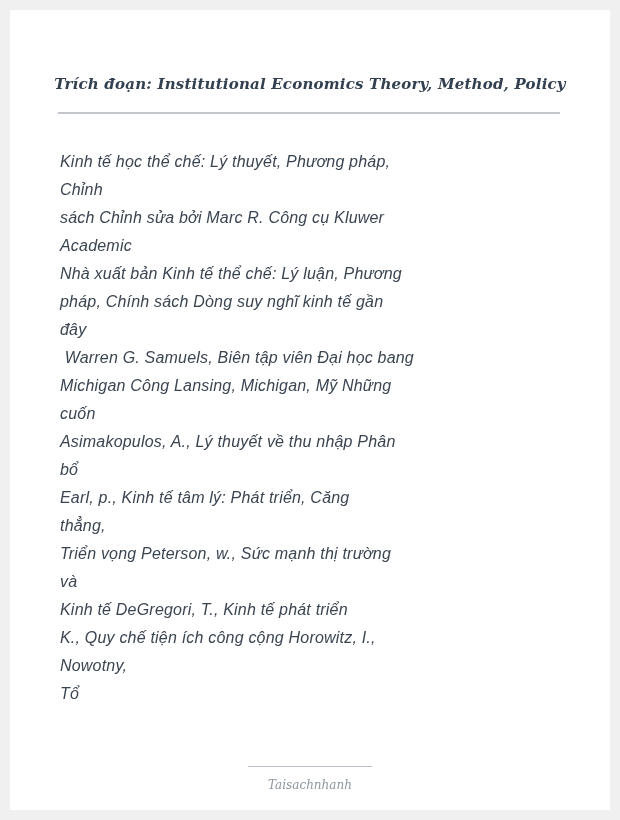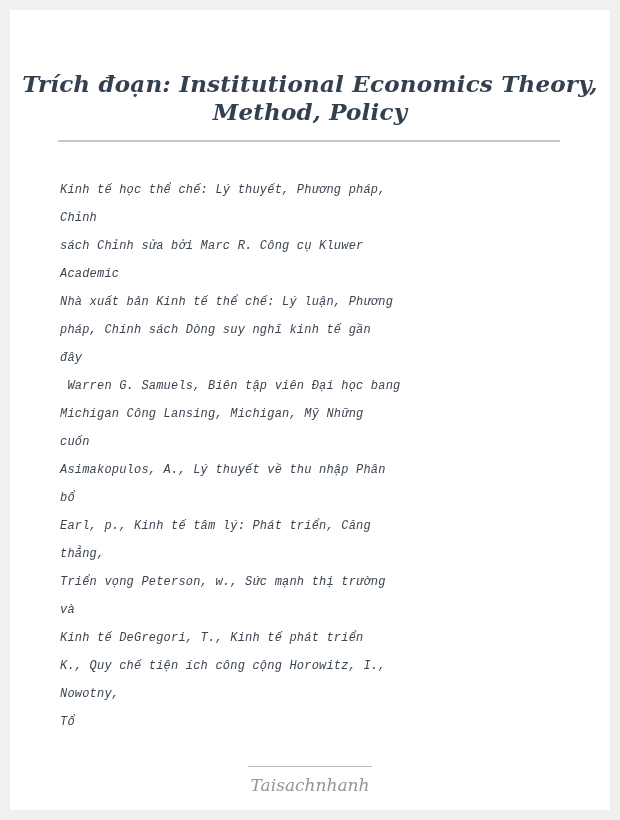--- a/index.html
+++ b/index.html
@@ -32,37 +32,37 @@
     height: 800px;
     background: var(--page-background);
   }
   .title {
     margin: 0;
     padding-top: 60px;
     text-align: center;
     font-family: "DejaVu Serif", serif;
     font-style: italic;
     font-weight: bold;
-    font-size: 23px;
+    font-size: 15px;
     line-height: 28px;
     letter-spacing: 0.2px;
     color: var(--title-text);
   }
   .title-divider {
     height: 2px;
     background: var(--divider);
     margin: 14px 50px 0 48px;
   }
   .body-block {
     margin: 34px 40px 0 50px;
   }
   .body-line {
-    font-family: Liberation Mono, monospace;
+    font-family: Liberation Sans, sans-serif;
     font-style: italic;
-    font-size: 12px;
+    font-size: 16px;
     line-height: 28px;
     letter-spacing: 0.2px;
     color: var(--body-text);
     white-space: pre;
   }
   .footer {
     position: absolute;
     left: 0;
     right: 0;
     top: 756px;
@@ -70,21 +70,21 @@
   }
   .footer-divider {
     width: 124px;
     height: 1px;
     background: var(--footer-divider);
     margin: 0 auto 7px auto;
   }
   .footer-text {
     font-family: "DejaVu Serif", serif;
     font-style: italic;
-    font-size: 17px;
+    font-size: 12px;
     line-height: 22px;
     color: var(--footer-text);
   }
 </style>
 </head>
 <body>
 
 <div class="page">
   <h1 class="title">Trích đoạn: Institutional Economics Theory, Method, Policy</h1>
   <div class="title-divider"></div>

